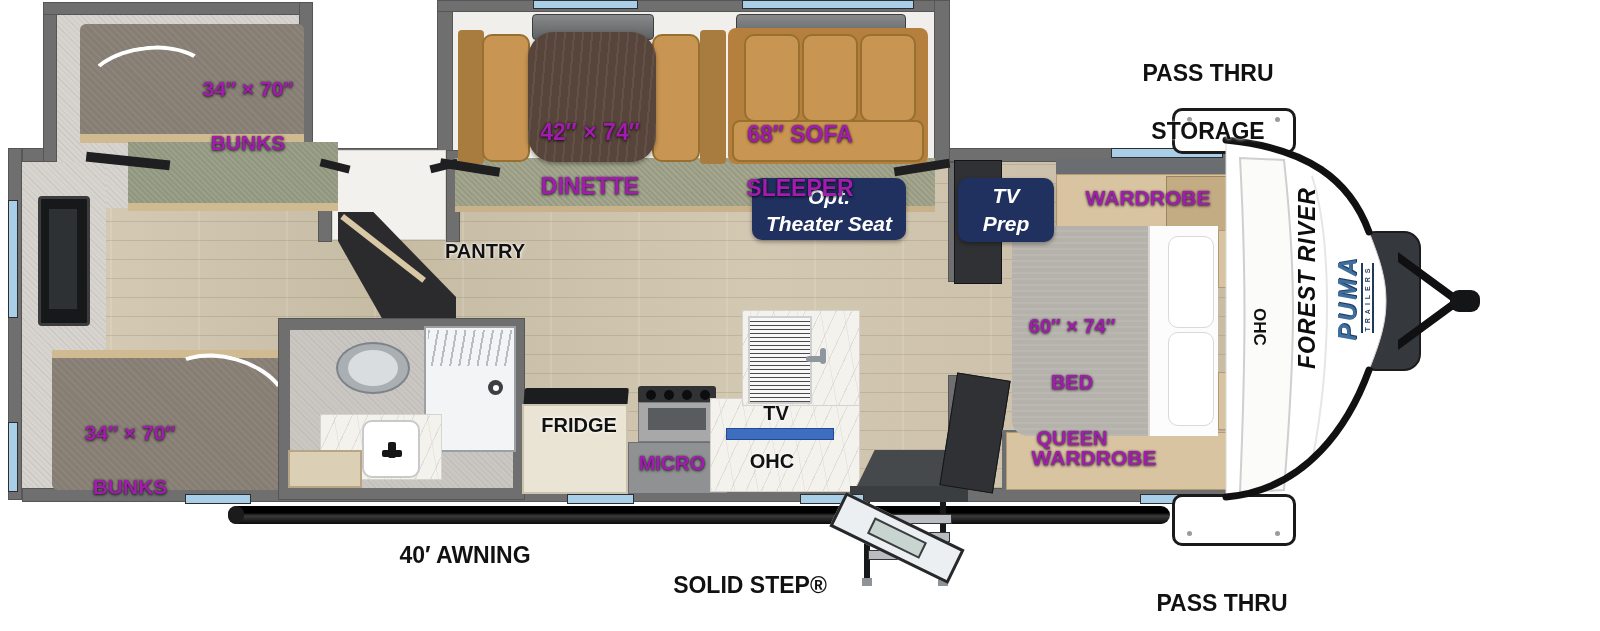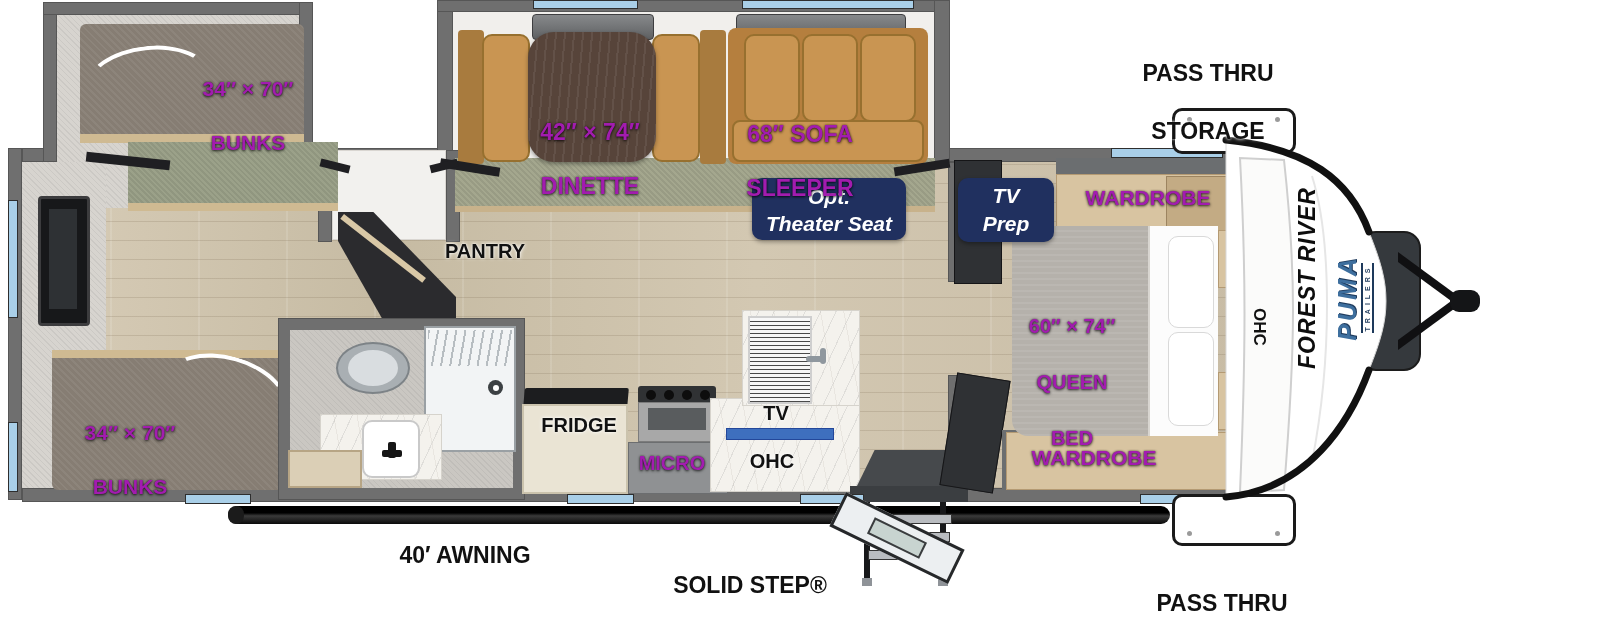--- a/index.html
+++ b/index.html
@@ -234,22 +234,22 @@
   </div>
   <div class="lbl lbl-black" style="left:425px;top:240px;width:120px;font-size:20px;">PANTRY</div>
   <div class="lbl lbl-black" style="left:522px;top:414px;width:114px;font-size:20px;">FRIDGE</div>
   <div class="lbl lbl-white" style="left:624px;top:452px;width:96px;font-size:20px;">MICRO</div>
   <div class="lbl lbl-black" style="left:722px;top:450px;width:100px;font-size:20px;">OHC</div>
   <div class="lbl lbl-black" style="left:726px;top:402px;width:100px;font-size:20px;">TV</div>
   <div class="lbl lbl-white" style="left:1056px;top:186px;width:184px;font-size:21px;">WARDROBE</div>
   <div class="lbl lbl-white" style="left:1002px;top:446px;width:184px;font-size:21px;">WARDROBE</div>
   <div class="lbl lbl-white" style="left:972px;top:284px;width:200px;font-size:20px;line-height:28px;">
     <div>60″ × 74″</div>
+    <div>BED</div>
     <div>QUEEN</div>
-    <div>BED</div>
   </div>
 
   <div class="vrot" style="left:1219px;top:316px;width:80px;height:22px;line-height:22px;font-size:17px;color:#111;transform:rotate(90deg);">OHC</div>
   <div class="vrot" style="left:1192px;top:265px;width:230px;height:26px;line-height:26px;font-size:23px;font-style:italic;letter-spacing:1px;color:#0d0d0d;transform:rotate(-90deg);">FOREST RIVER</div>
   <div class="vrot" style="left:1302px;top:272px;width:116px;height:52px;transform:rotate(-90deg);">
     <div style="font-size:25px;line-height:26px;font-style:italic;letter-spacing:3px;color:#3e6f9e;text-shadow:1px 1px 0 #1e3a5c;">PUMA</div>
     <div style="font-size:7px;letter-spacing:4px;color:#1e3a5c;border-top:2px solid #1e3a5c;border-bottom:2px solid #1e3a5c;width:70px;margin:1px auto 0;line-height:9px;">TRAILERS</div>
   </div>
 
   <div class="lbl lbl-black" style="left:1118px;top:30px;width:180px;font-size:23px;line-height:29px;">

